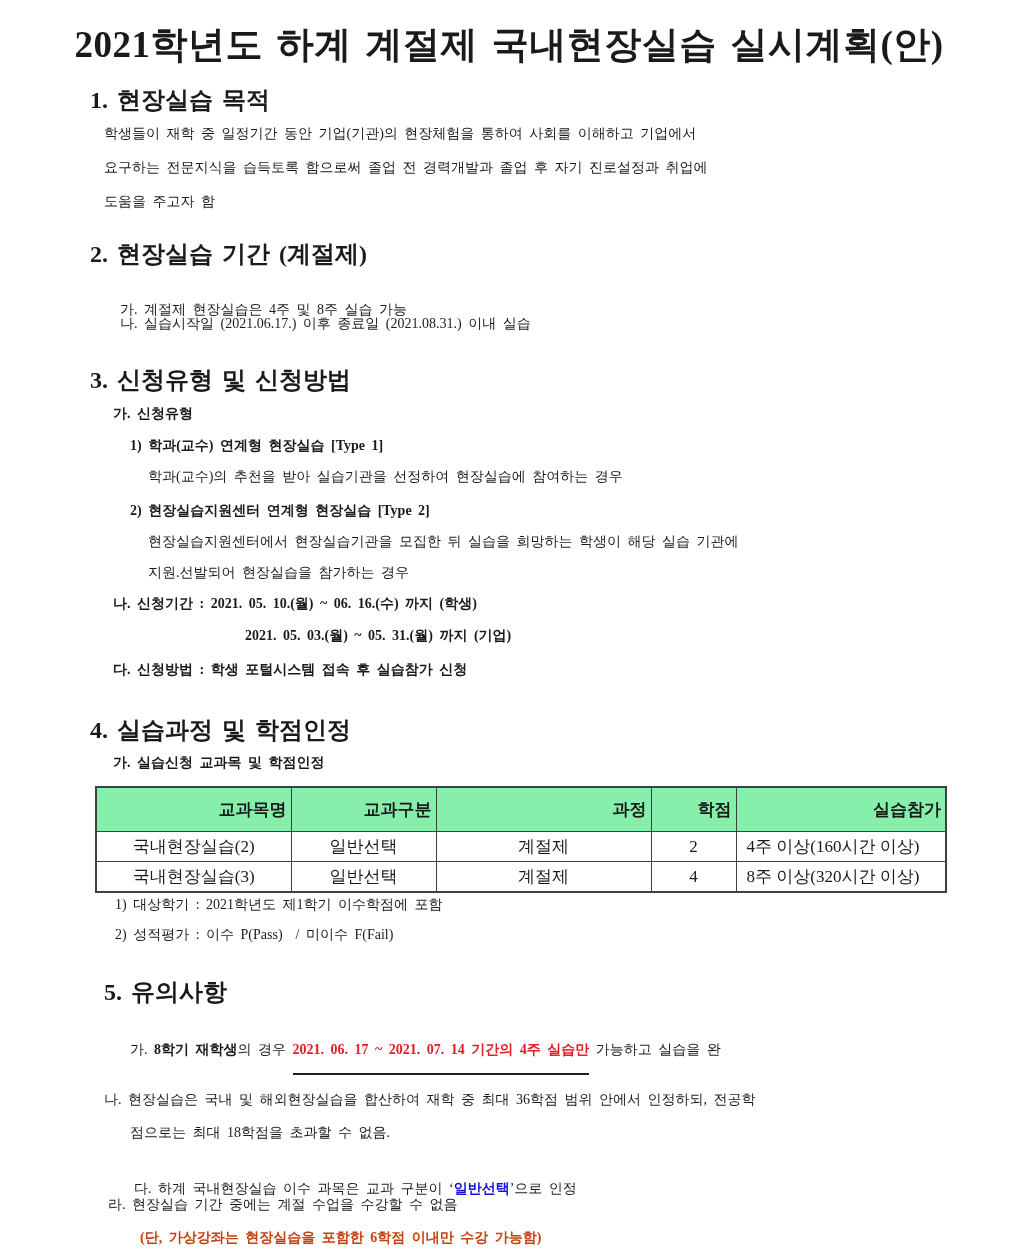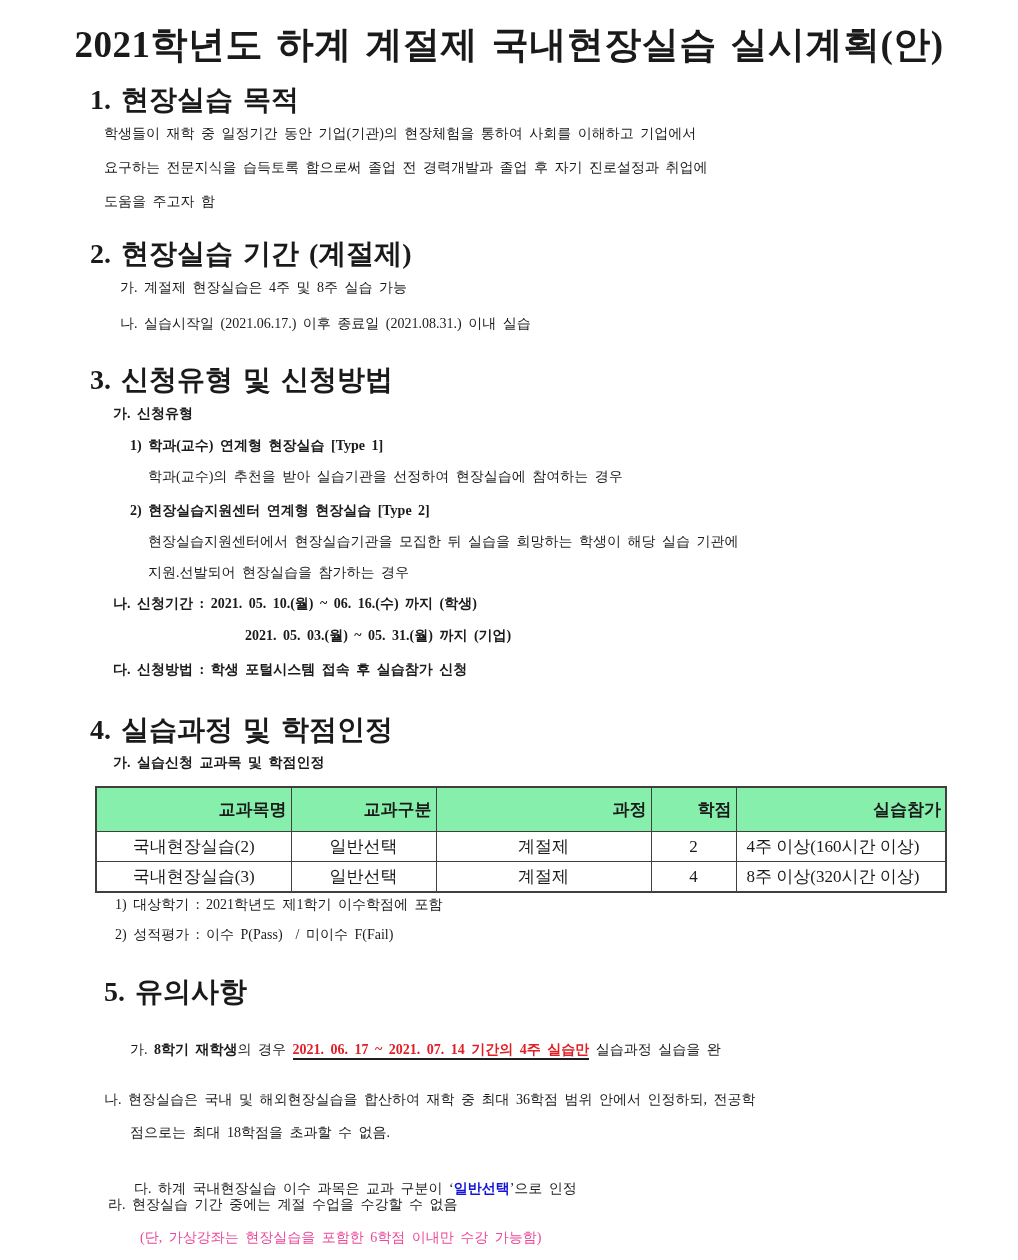--- a/index.html
+++ b/index.html
@@ -28,33 +28,33 @@
     top: 20px;
     left: 0;
     right: 0;
     text-align: center;
     font-size: 37px;
     font-weight: bold;
     letter-spacing: 0.5px;
     word-spacing: 4px;
   }
   .heading {
-    font-size: 28px;
+    font-size: 24px;
     font-weight: bold;
   }
   .bold { font-weight: bold; }
   .red-bold {
-    color: #ec4899;
-    font-weight: normal;
+    color: #c2410c;
+    font-weight: bold;
   }
   .red-underline {
     color: #e01e25;
     font-weight: bold;
     border-bottom: 2px solid #1f1f1f;
-    padding-bottom: 1px;
+    padding-bottom: 16px;
   }
   .blue-bold {
     color: #1313d8;
     font-weight: bold;
   }
   table.course-table {
     position: absolute;
     top: 786px;
     left: 95px;
     width: 850px;
@@ -89,21 +89,21 @@
 <div class="page">
 
   <div class="doc-title">2021학년도 하계 계절제 국내현장실습 실시계획(안)</div>
 
   <div class="line heading" style="top:88px; left:90px;">1. 현장실습 목적</div>
   <div class="line" style="top:122px; left:104px;">학생들이 재학 중 일정기간 동안 기업(기관)의 현장체험을 통하여 사회를 이해하고 기업에서</div>
   <div class="line" style="top:156px; left:104px;">요구하는 전문지식을 습득토록 함으로써 졸업 전 경력개발과 졸업 후 자기 진로설정과 취업에</div>
   <div class="line" style="top:190px; left:104px;">도움을 주고자 함</div>
 
   <div class="line heading" style="top:242px; left:90px;">2. 현장실습 기간 (계절제)</div>
-  <div class="line" style="top:276px; left:120px;">가. 계절제 현장실습은 4주 및 8주 실습 가능</div>
+  <div class="line" style="top:298px; left:120px;">가. 계절제 현장실습은 4주 및 8주 실습 가능</div>
   <div class="line" style="top:312px; left:120px;">나. 실습시작일 (2021.06.17.) 이후 종료일 (2021.08.31.) 이내 실습</div>
 
   <div class="line heading" style="top:368px; left:90px;">3. 신청유형 및 신청방법</div>
   <div class="line bold" style="top:402px; left:113px;">가. 신청유형</div>
   <div class="line bold" style="top:434px; left:130px;">1) 학과(교수) 연계형 현장실습 [Type 1]</div>
   <div class="line" style="top:465px; left:148px;">학과(교수)의 추천을 받아 실습기관을 선정하여 현장실습에 참여하는 경우</div>
   <div class="line bold" style="top:499px; left:130px;">2) 현장실습지원센터 연계형 현장실습 [Type 2]</div>
   <div class="line" style="top:530px; left:148px;">현장실습지원센터에서 현장실습기관을 모집한 뒤 실습을 희망하는 학생이 해당 실습 기관에</div>
   <div class="line" style="top:561px; left:148px;">지원.선발되어 현장실습을 참가하는 경우</div>
   <div class="line bold" style="top:592px; left:113px;">나. 신청기간 : 2021. 05. 10.(월) ~ 06. 16.(수) 까지 (학생)</div>
@@ -147,21 +147,21 @@
       </tr>
     </tbody>
   </table>
 
   <div class="line" style="top:893px; left:115px;">1) 대상학기 : 2021학년도 제1학기 이수학점에 포함</div>
   <div class="line" style="top:923px; left:115px;">2) 성적평가 : 이수 P(Pass)  / 미이수 F(Fail)</div>
 
   <div class="line heading" style="top:980px; left:104px;">5. 유의사항</div>
 
   <div class="line" style="top:1014px; left:104px;">
-    <span>가. </span><span class="bold">8학기 재학생</span><span>의 경우 </span><span class="red-underline">2021. 06. 17 ~ 2021. 07. 14 기간의 4주 실습만</span><span> 실습과정 실습을 완</span>
+    <span>가. </span><span class="bold">8학기 재학생</span><span>의 경우 </span><span class="red-underline">2021. 06. 17 ~ 2021. 07. 14 기간의 4주 실습만</span><span> 가능하고 실습을 완</span>
   </div>
 
   <div class="line" style="top:1088px; left:104px;">나. 현장실습은 국내 및 해외현장실습을 합산하여 재학 중 최대 36학점 범위 안에서 인정하되, 전공학</div>
   <div class="line" style="top:1121px; left:130px;">점으로는 최대 18학점을 초과할 수 없음.</div>
 
   <div class="line" style="top:1153px; left:108px;">
     <span>다. 하계 국내현장실습 이수 과목은 교과 구분이 ‘</span><span class="blue-bold">일반선택</span><span>’으로 인정</span>
   </div>
 
   <div class="line" style="top:1193px; left:108px;">라. 현장실습 기간 중에는 계절 수업을 수강할 수 없음</div>

